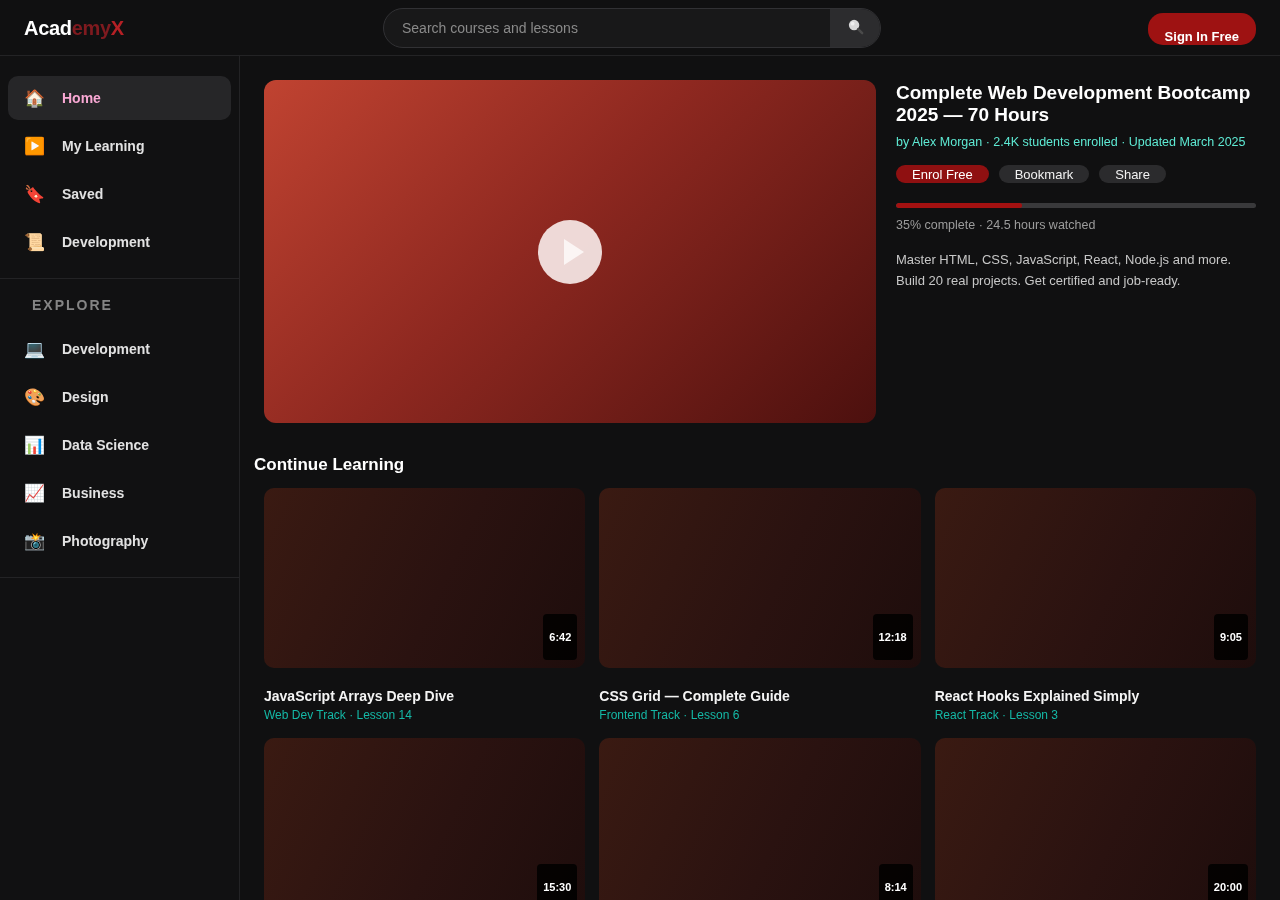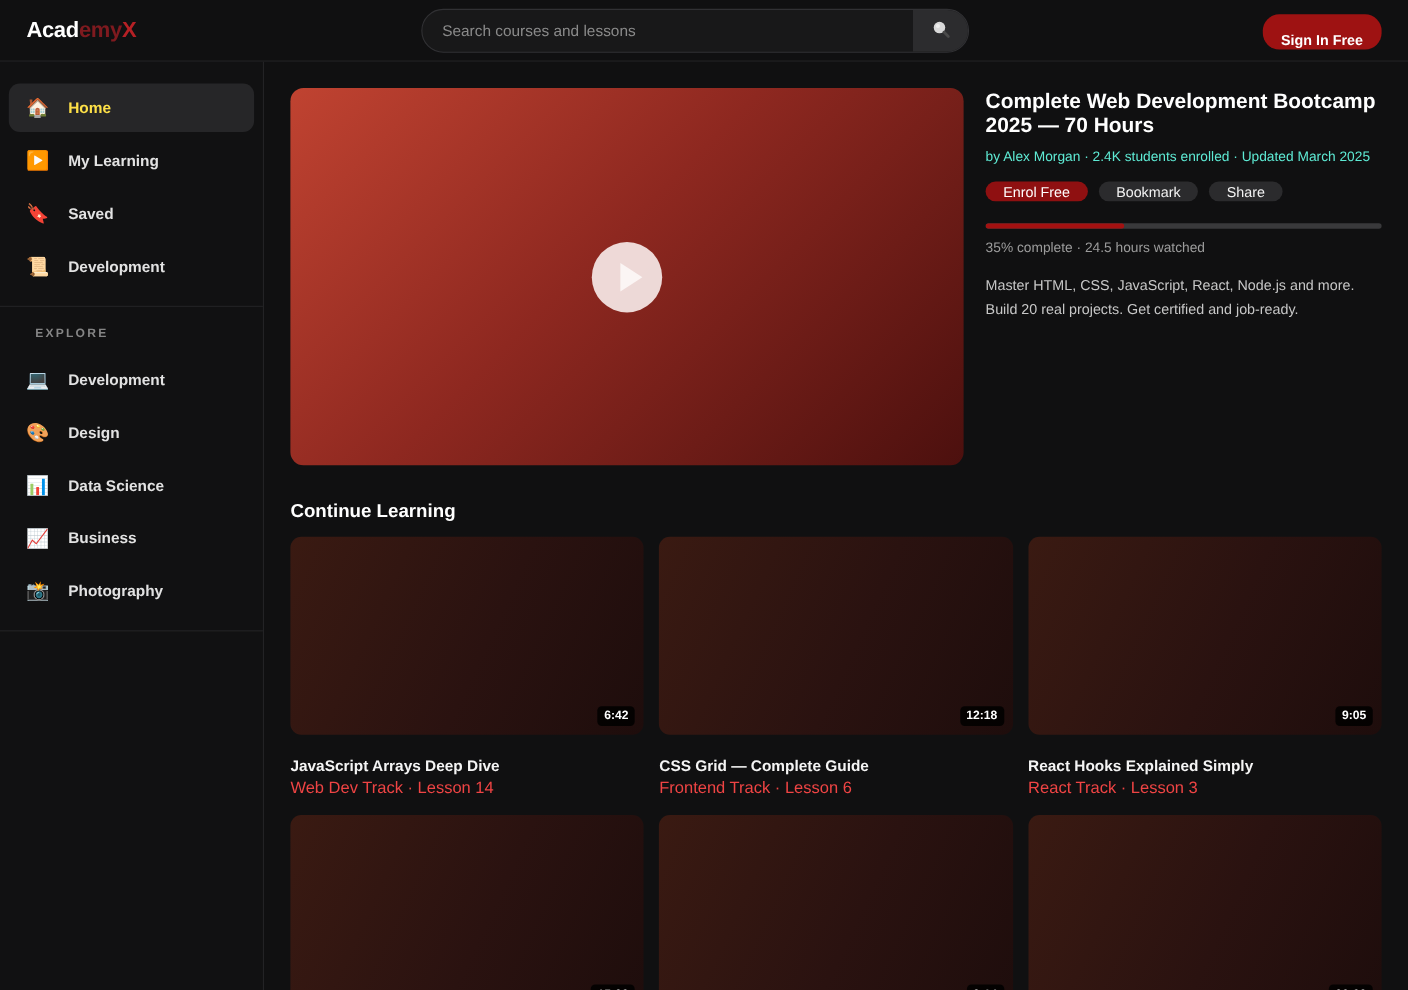--- a/index.html
+++ b/index.html
@@ -74,24 +74,24 @@
     cursor: pointer;
   }
   .nav-item.active { background: #262628; }
   .nav-item .nav-icon {
     width: 26px; font-size: 17px; line-height: 1;
     display: inline-block; text-align: left;
   }
   .nav-item .nav-label {
     margin-left: 12px; font-size: 14px; font-weight: 600; color: #e2e2e2;
   }
-  .nav-item.active .nav-label { color: #fde047; font-weight: bold; }
+  .nav-item.active .nav-label { color: #f9a8d4; font-weight: bold; }
   .explore-heading {
     padding: 18px 0 14px 24px;
-    font-size: 11px; font-weight: bold; letter-spacing: 2px; color: #858585;
+    font-size: 14px; font-weight: bold; letter-spacing: 2px; color: #858585;
   }
 
   
   .player {
     position: absolute; left: 264px; top: 80px; width: 612px; height: 343px;
     border-radius: 12px;
     background: linear-gradient(135deg, #c04331 0%, #8e2820 45%, #4c100e 100%);
     cursor: pointer;
   }
   .play-circle {
@@ -122,42 +122,42 @@
   .pill-btn.primary { background: #8f1011; color: #ffffff; }
   .progress-track {
     margin-top: 20px; width: 360px; height: 5px; border-radius: 3px;
     background: #39393b; overflow: hidden;
   }
   .progress-fill { height: 100%; border-radius: 3px; background: #a31111; }
   .progress-stats { margin-top: 10px; font-size: 12.5px; color: #9c9c9c; }
   .description { margin-top: 17px; font-size: 13px; line-height: 21px; color: #c7c7c7; }
 
   .section-heading {
-    position: absolute; left: 264px; top: 455px;
+    position: absolute; left: 254px; top: 455px;
     font-size: 17px; font-weight: bold; color: #ffffff;
   }
 
   .cards {
     position: absolute; left: 264px; top: 488px; width: 992px;
     display: grid; grid-template-columns: repeat(3, 1fr);
     column-gap: 14px; row-gap: 16px;
   }
   .card { cursor: pointer; }
   .thumb {
     position: relative; height: 180px; border-radius: 10px;
     background: linear-gradient(115deg, #3a1a12 0%, #2a1210 55%, #1e0d0c 100%);
   }
   .duration-badge {
     position: absolute; right: 8px; bottom: 8px;
     background: rgba(0, 0, 0, 0.85); color: #ffffff;
     font-size: 11px; font-weight: bold;
-    padding: 3px 6px; border-radius: 4px;
+    padding: 17px 6px; border-radius: 4px;
   }
   .card-title { margin-top: 20px; font-size: 14px; font-weight: bold; color: #f4f4f4; }
-  .card-sub { margin-top: 4px; font-size: 15px; color: #ef4444; }
+  .card-sub { margin-top: 4px; font-size: 12px; color: #14b8a6; }
 </style>
 </head>
 <body>
 
 <div class="header">
   <div class="logo">
     <span class="l1">Acad</span>
       <span class="l2">emy</span>
       <span class="l3">X</span>
   </div>

